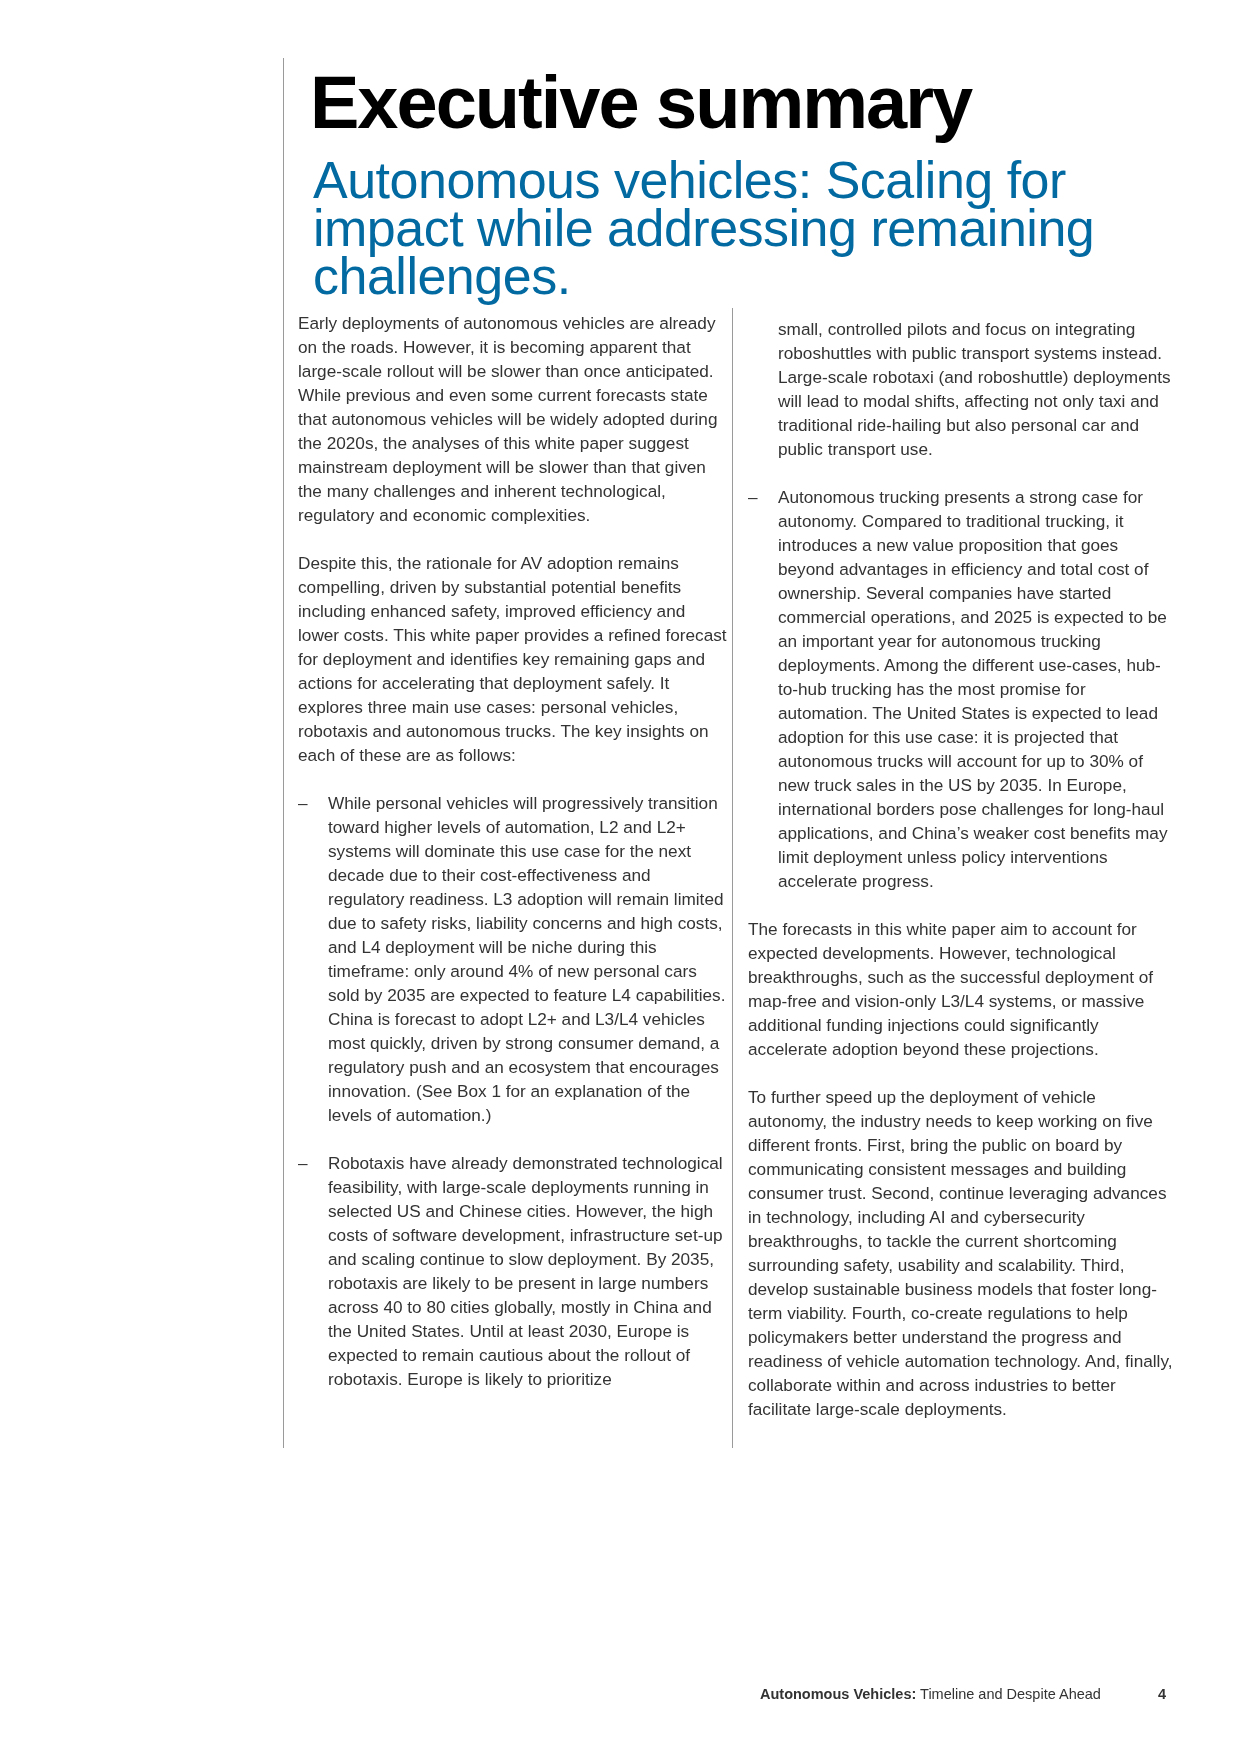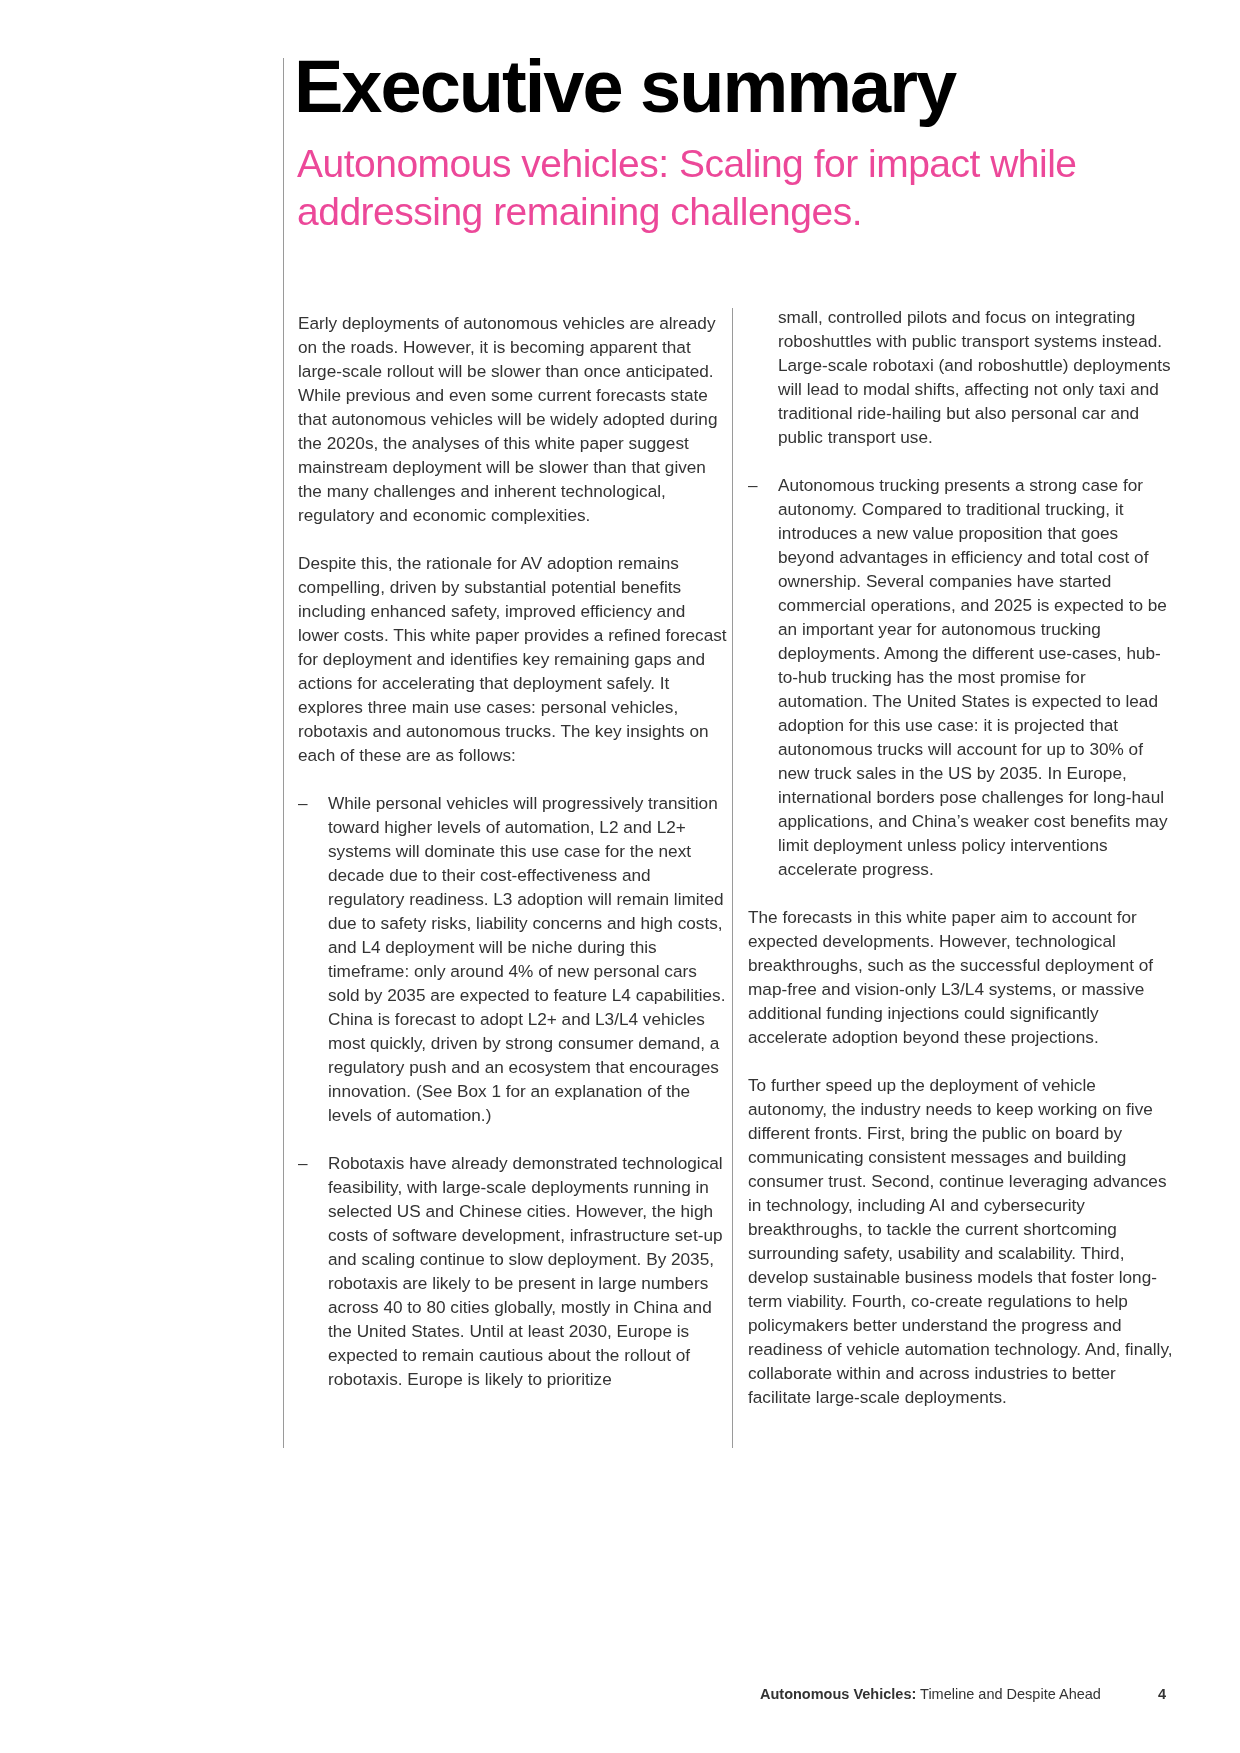--- a/index.html
+++ b/index.html
@@ -28,55 +28,56 @@
       left: 732px;
       top: 308px;
       width: 1px;
       height: 1140px;
       background: #9a9a9a;
     }
     .page-title {
       position: absolute;
       left: 294px;
       top: 46px;
-      margin: 0;
+      margin: 16px;
       font-size: 74px;
       font-weight: bold;
       letter-spacing: -2px;
       color: #000000;
       line-height: 1.1;
       white-space: nowrap;
     }
     .page-subtitle {
       position: absolute;
       left: 297px;
       top: 140px;
       width: 820px;
-      margin: 0;
-      font-size: 39px;
+      margin: 16px;
+      font-size: 52px;
       font-weight: normal;
       line-height: 48px;
       letter-spacing: -0.5px;
-      color: #ec4899;
+      color: #0369a1;
     }
     .col {
       position: absolute;
       top: 305px;
       font-size: 17.2px;
       line-height: 24px;
       color: #333333;
     }
     .col-left {
       left: 298px;
       width: 430px;
       margin-top: 6px;
     }
     .col-right {
       left: 748px;
       width: 430px;
+      margin-top: 12px;
     }
     .col p {
       margin: 0 0 24px 0;
     }
     .bullet {
       position: relative;
       padding-left: 30px;
       margin: 0 0 24px 0;
     }
     .bullet .dash {

